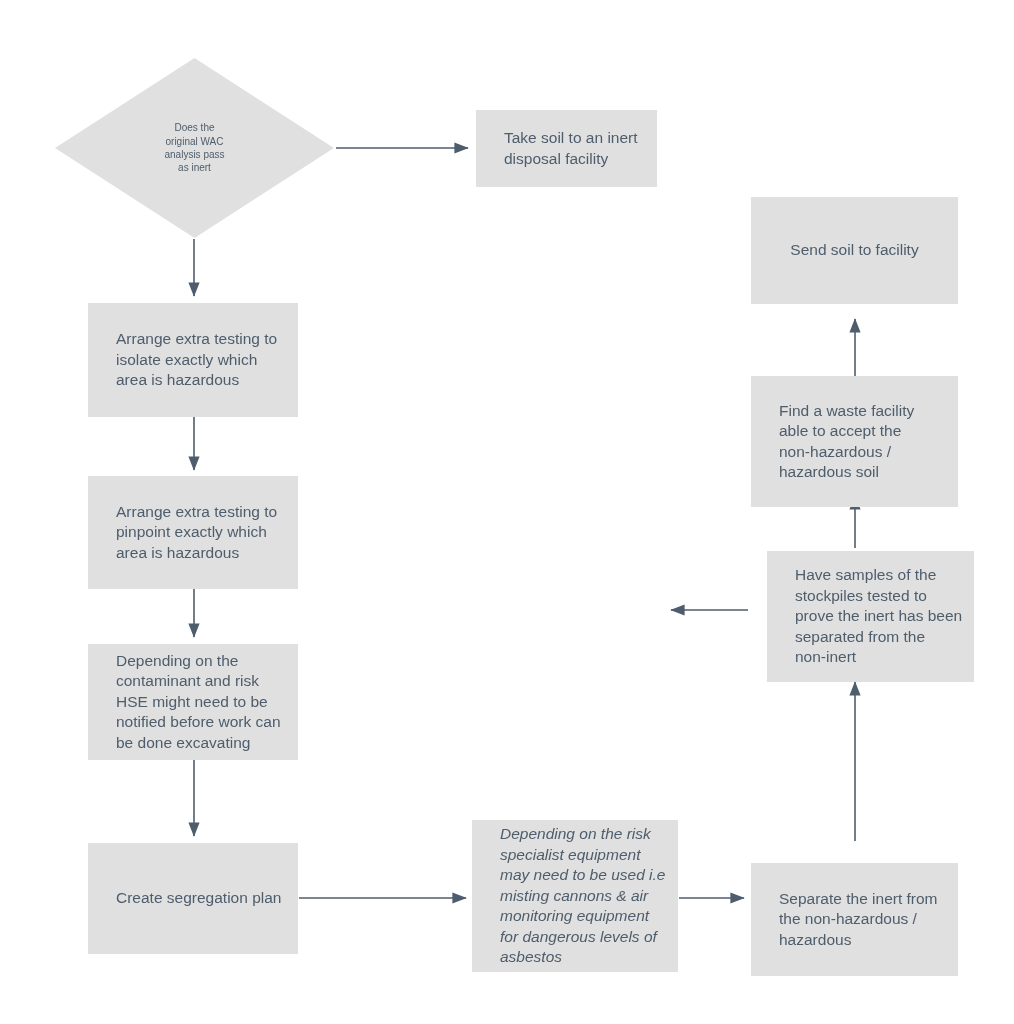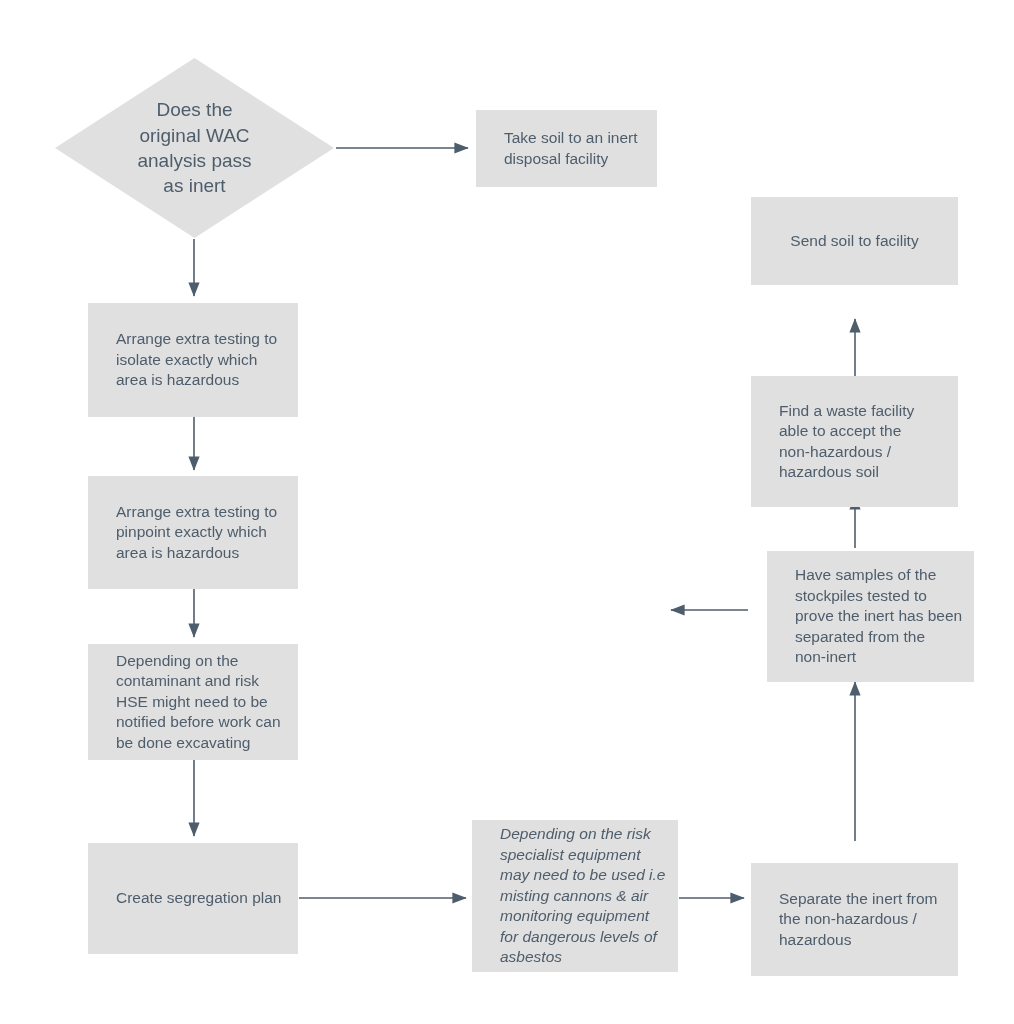--- a/index.html
+++ b/index.html
@@ -48,21 +48,21 @@
     clip-path: polygon(50% 0%, 100% 50%, 50% 100%, 0% 50%);
   }
   .diamond-label {
     position: absolute;
     inset: 0;
     display: flex;
     align-items: center;
     justify-content: center;
     text-align: center;
     color: #4e5d6c;
-    font-size: 19px;
+    font-size: 10px;
     line-height: 1.34;
     white-space: pre-line;
   }
   svg.edges {
     position: absolute;
     left: 0;
     top: 0;
     width: 1014px;
     height: 1024px;
     pointer-events: none;
@@ -152,15 +152,15 @@
 prove the inert has been
 separated from the
 non-inert</div>
 
 
   <div class="node left-text" style="left:751px; top:376px; width:207px; height:131px;">Find a waste facility
 able to accept the
 non-hazardous /
 hazardous soil</div>
 
-  <div class="node center-text" style="left:751px; top:197px; width:207px; height:88px;">Send soil to facility</div>
+  <div class="node center-text" style="left:751px; top:197px; width:207px; height:107px;">Send soil to facility</div>
 
 </div>
 
 </body></html>

